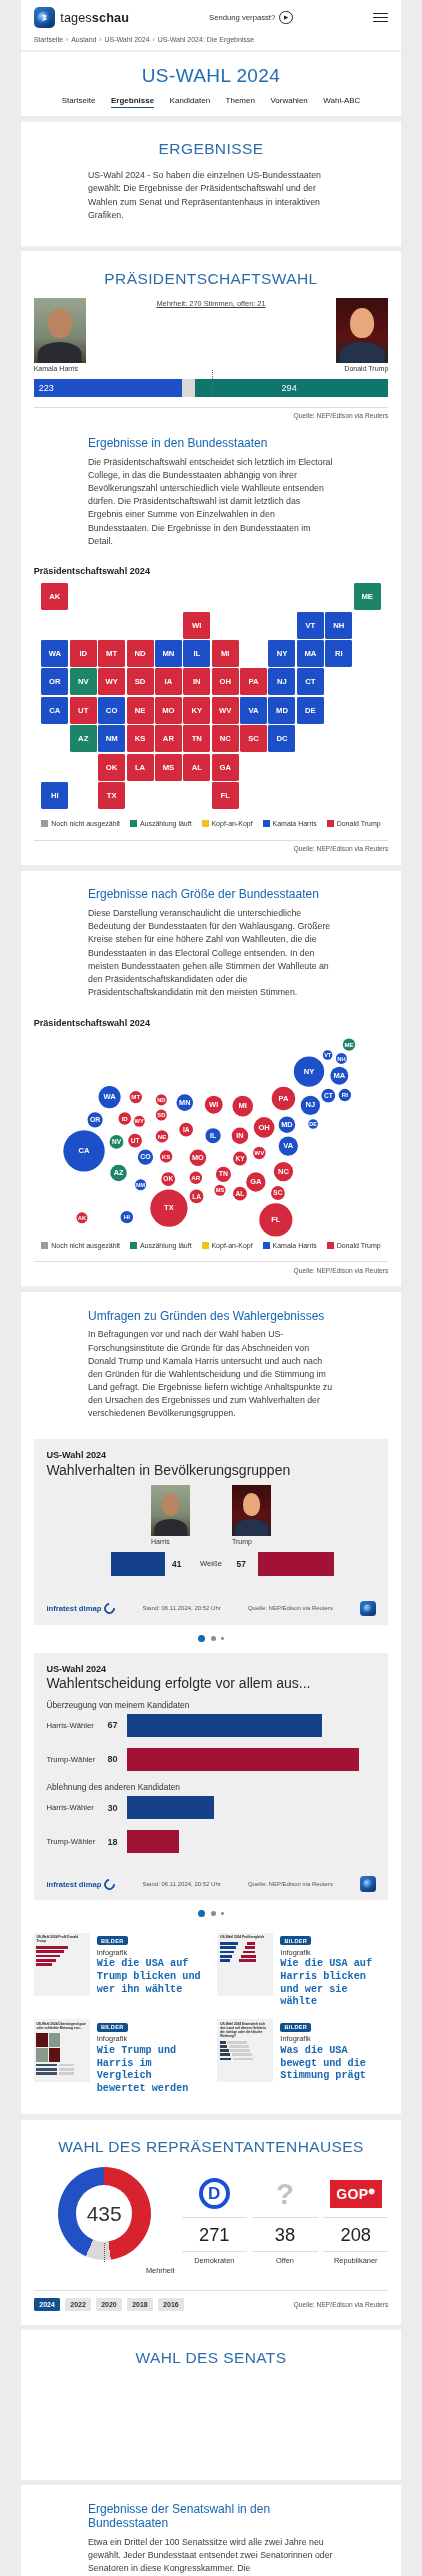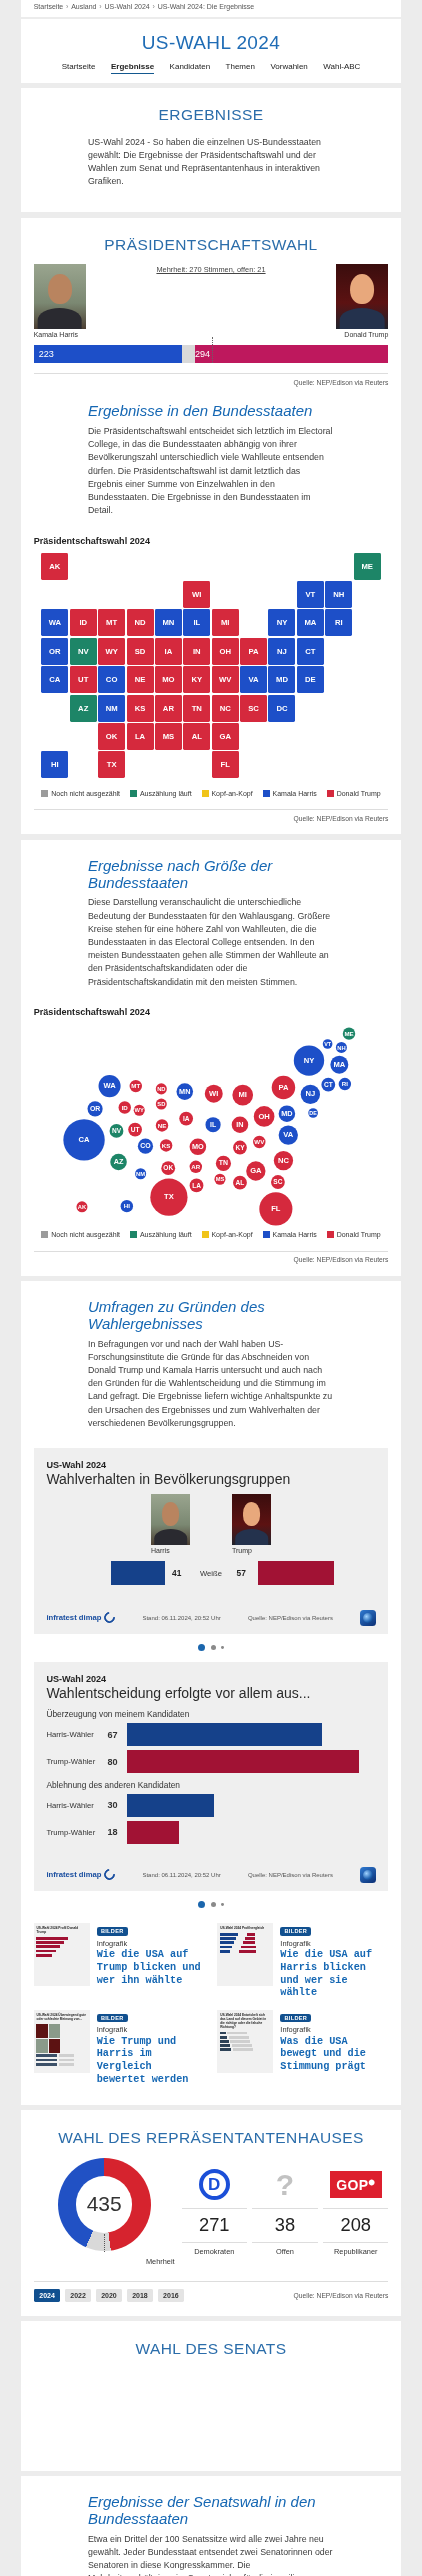--- a/index.html
+++ b/index.html
@@ -25,42 +25,42 @@
   .crumb-sep{margin:0 2.8px;color:#888;}
   
   .hero{padding:10px 0 8.4px;text-align:center;}
   .hero h1{margin:2.8px 0 8.4px;font-size:19px;font-weight:normal;color:#1f6cb5;letter-spacing:0.4px;}
   .tabs{display:flex;justify-content:center;gap:15.5px;font-size:8px;color:#222;}
   .tab{padding-bottom:2.1px;cursor:pointer;}
   .tab.active{font-weight:bold;border-bottom:1.4px solid #13588f;}
   
   .sec-title{margin:0;padding:18.3px 0 7px;text-align:center;font-size:15.5px;font-weight:normal;color:#2b6daa;letter-spacing:0.4px;}
   .body-text{font-size:8.8px;line-height:1.5;color:#3c3c3c;margin:4.2px 67px 18.3px;}
-  .sub-head{font-size:15px;color:#1567b3;margin:4.2px 67px 5.6px;font-weight:normal;font-style:italic;}
+  .sub-head{font-size:12px;color:#1567b3;margin:4.2px 67px 5.6px;font-weight:normal;}
   .chart-label{font-size:9.1px;font-weight:bold;color:#222;margin:2.8px 12.7px 7px;}
   
   .duel{display:grid;grid-template-columns:63px 1fr 63px;padding:2.8px 12.7px 0;}
   .cand{display:flex;flex-direction:column;}
   .cand .nm{font-size:7px;color:#333;margin-top:2.1px;}
   .cand.right{align-items:flex-end;text-align:right;}
   .majority-note{text-align:center;font-size:7.4px;color:#444;padding-top:1.4px;text-decoration:underline;}
   .portrait{width:52px;height:65px;position:relative;overflow:hidden;}
   .p-harris{background:linear-gradient(180deg,#9aa58f 0%,#7b8872 60%,#4c3f33 100%);}
   .p-trump{background:linear-gradient(180deg,#3a0d0d 0%,#5c1212 60%,#20232c 100%);}
   .portrait::before{content:"";position:absolute;left:50%;top:16%;transform:translateX(-50%);width:46%;height:46%;border-radius:50% 50% 46% 46%;}
   .p-harris::before{background:#b9845f;}
   .p-trump::before{background:#e8a87c;}
   .portrait::after{content:"";position:absolute;left:50%;bottom:-6%;transform:translateX(-50%);width:86%;height:38%;border-radius:50% 50% 0 0;}
   .p-harris::after{background:#2a2a30;}
   .p-trump::after{background:#24324d;}
   .ev-bar{display:flex;height:18.3px;margin:7px 12.7px 0;position:relative;font-size:9.1px;color:#fff;}
   .ev-seg{display:flex;align-items:center;}
   .ev-harris{background:#1d4fc8;padding-left:5px;}
   .ev-open{background:#d9d9d9;}
-  .ev-trump{background:#be185d;justify-content:flex-start;padding-right:5px;}
+  .ev-trump{background:#0f766e;justify-content:center;padding-right:5px;}
   .ev-marker{position:absolute;top:-8.4px;bottom:0;border-left:1.4px dotted #666;}
   .src-row{border-top:0.7px solid #ddd;margin:10px 12.7px 0;padding:4.2px 0 12.7px;text-align:right;font-size:6.7px;color:#555;}
   
   .tilemap{display:grid;grid-template-columns:repeat(12,27px);grid-auto-rows:27px;gap:1.4px;justify-content:center;margin:2.8px 0 11.3px;}
   .tile{display:flex;align-items:center;justify-content:center;color:#fff;font-size:7.7px;font-weight:bold;border-radius:1.4px;cursor:pointer;}
   .legend{display:flex;justify-content:center;gap:10px;font-size:7px;color:#333;flex-wrap:wrap;padding-bottom:2.8px;}
   .legend .li{display:flex;align-items:center;gap:2.8px;}
   .legend .sw{width:7px;height:7px;display:inline-block;}
   
   .bubblemap{display:block;margin:0 auto;width:352px;height:207px;}
@@ -86,21 +86,21 @@
   .itd .ring{width:7px;height:7px;border:2.1px solid #1b4fa0;border-top-color:transparent;border-radius:50%;transform:rotate(40deg);}
   .ts-mini{width:15.5px;height:15.5px;border-radius:3.5px;background:linear-gradient(145deg,#2f7ad1,#0b2f74);position:relative;}
   .ts-mini::before{content:"";position:absolute;inset:2.8px;border-radius:50%;background:radial-gradient(circle at 35% 35%,#9fd2ff,#1c5fae 60%,#072a5e);}
   .dots{display:flex;align-items:center;justify-content:center;gap:5.6px;padding:10px 0 4.2px;}
   .dot{border-radius:50%;background:#8a8a8a;cursor:pointer;}
   .dot.d0{width:7px;height:7px;background:#1b66ad;}
   .dot.d1{width:5px;height:5px;}
   .dot.d2{width:2.8px;height:2.8px;}
   
   .mot-group{font-size:8.4px;color:#333;margin:8.4px 0 4.2px;}
-  .mot-row{display:grid;grid-template-columns:61px 20px 1fr;align-items:center;height:21px;margin-bottom:6px;font-size:7.7px;}
+  .mot-row{display:grid;grid-template-columns:61px 20px 1fr;align-items:center;height:21px;margin-bottom:13px;font-size:7.7px;}
   .mot-row .who{color:#333;}
   .mot-row .num{font-weight:bold;font-size:9.1px;}
   .mot-row .bar{height:22.5px;}
   
   .teasers{display:grid;grid-template-columns:1fr 1fr;gap:10px 12.7px;margin:11.3px 12.7px 0;padding-bottom:18.3px;}
   .teaser{display:flex;gap:7px;cursor:pointer;}
   .thumb{width:56px;height:63px;background:#f1f1f1;flex:0 0 auto;padding:2.8px;box-sizing:border-box;position:relative;}
   .thumb .cap{font-size:3.2px;color:#222;line-height:1.25;font-weight:bold;}
   .thumb .mini{margin-top:2.8px;display:flex;flex-direction:column;gap:1.4px;}
   .thumb .mrow{display:flex;gap:1.4px;align-items:center;}
@@ -132,20 +132,35 @@
   .year.active{background:#11508f;color:#fff;}
   .house-src{font-size:6.7px;color:#555;}
   .spacer-lg{height:106px;}
 </style>
 </head>
 <body>
 
 <div class="page">
 
   <div class="card" style="margin-bottom:2.1px;">
+    <div class="topbar">
+      <div class="brand">
+        <div class="logo-mark"></div>
+        <div class="wordmark"><span>tages</span><b>schau</b></div>
+      </div>
+      <div class="missed">
+        <span>Sendung verpasst?</span>
+        <span class="play-ic">▶</span>
+      </div>
+      <div class="burger">
+          <span></span>
+          <span></span>
+          <span></span>
+        </div>
+    </div>
     <div class="breadcrumb"><span class="crumb">Startseite</span><span class="crumb-sep">›</span><span class="crumb">Ausland</span><span class="crumb-sep">›</span><span class="crumb">US-Wahl 2024</span><span class="crumb-sep">›</span><span class="crumb">US-Wahl 2024: Die Ergebnisse</span></div>
   </div>
 
   <div class="card hero">
     <h1>US-WAHL 2024</h1>
     <div class="tabs">
         <span class="tab">Startseite</span>
         <span class="tab active">Ergebnisse</span>
         <span class="tab">Kandidaten</span>
         <span class="tab">Themen</span>

